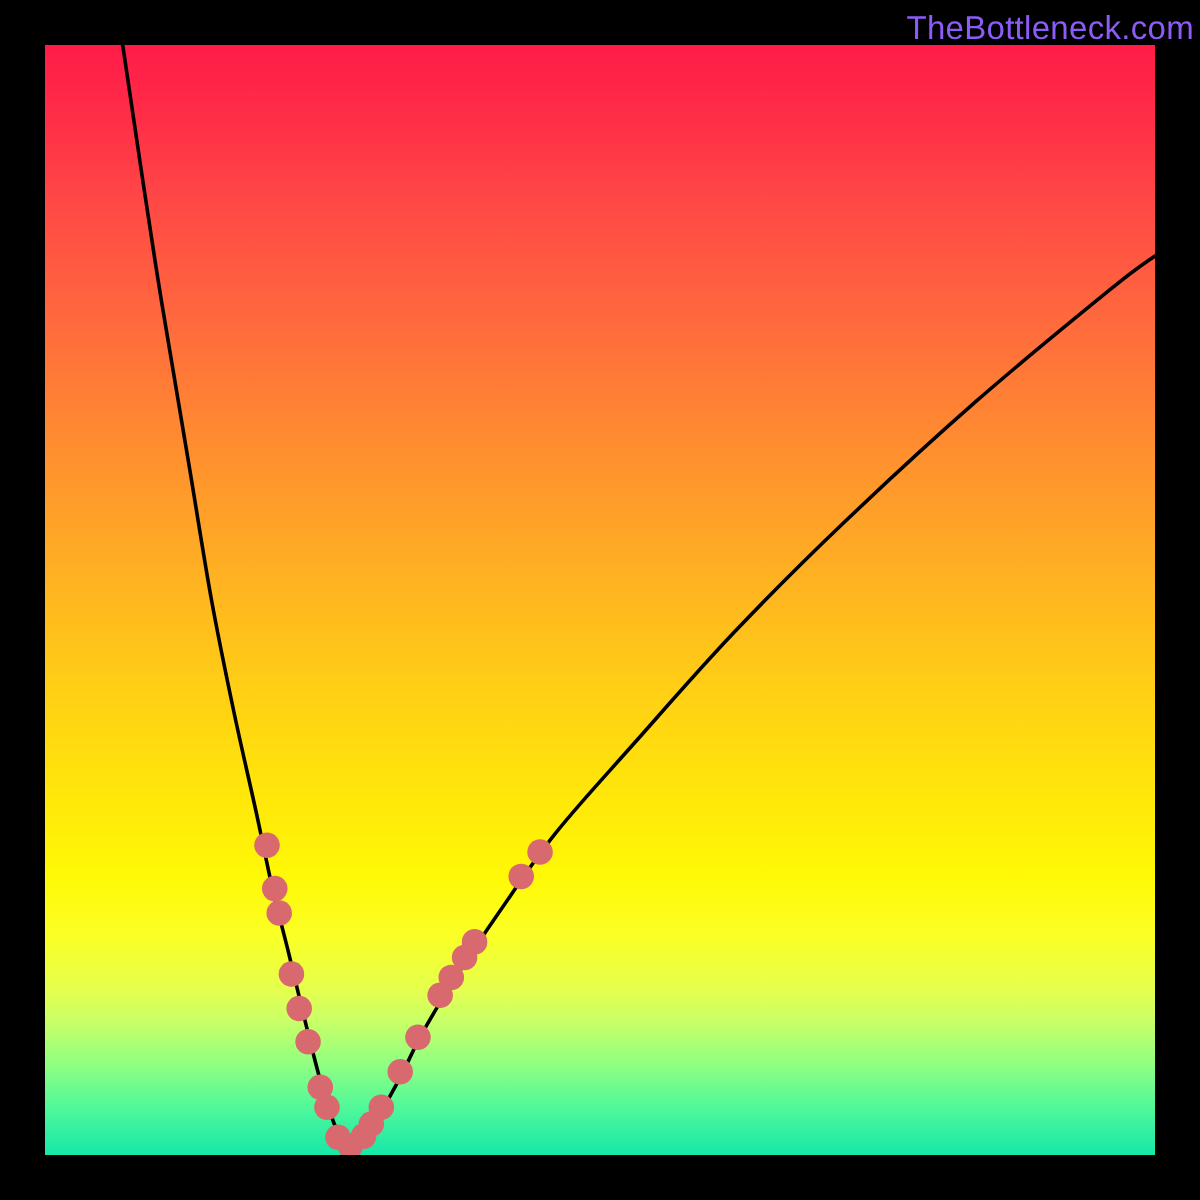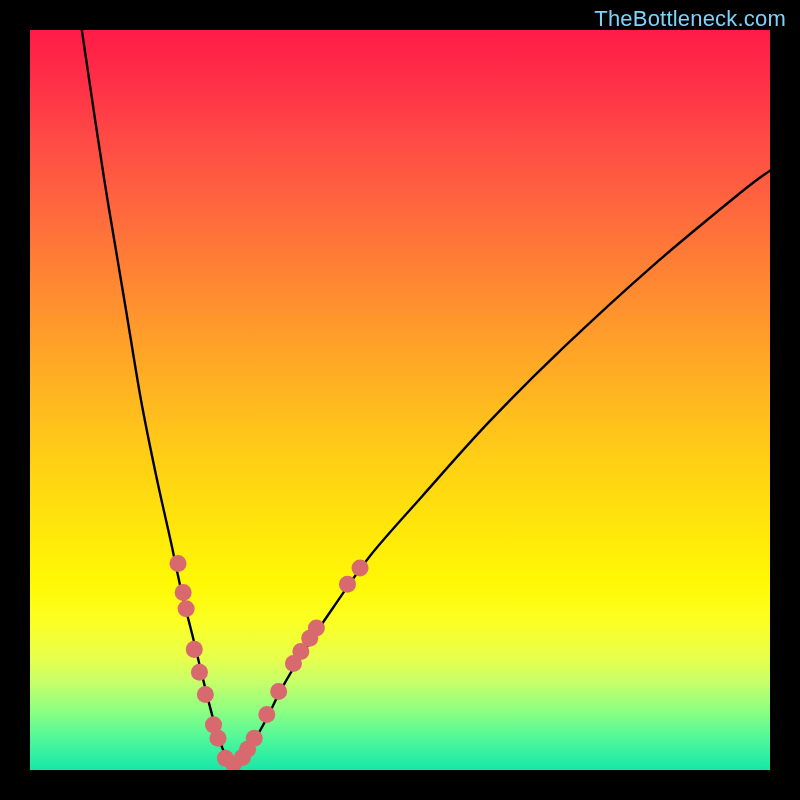--- a/index.html
+++ b/index.html
@@ -13,22 +13,22 @@
   }
   .frame {
     position: relative;
     width: 800px;
     height: 800px;
     background: #000;
   }
   .watermark {
     position: absolute;
     top: 6px;
-    right: 14px;
-    color: #7dd3fc;
+    right: 4px;
+    color: #8b5cf6;
     font-size: 22px;
     letter-spacing: 0.2px;
     z-index: 20;
     user-select: none;
   }
   .plot {
     position: absolute;
     left: 30px;
     top: 30px;
     width: 740px;

